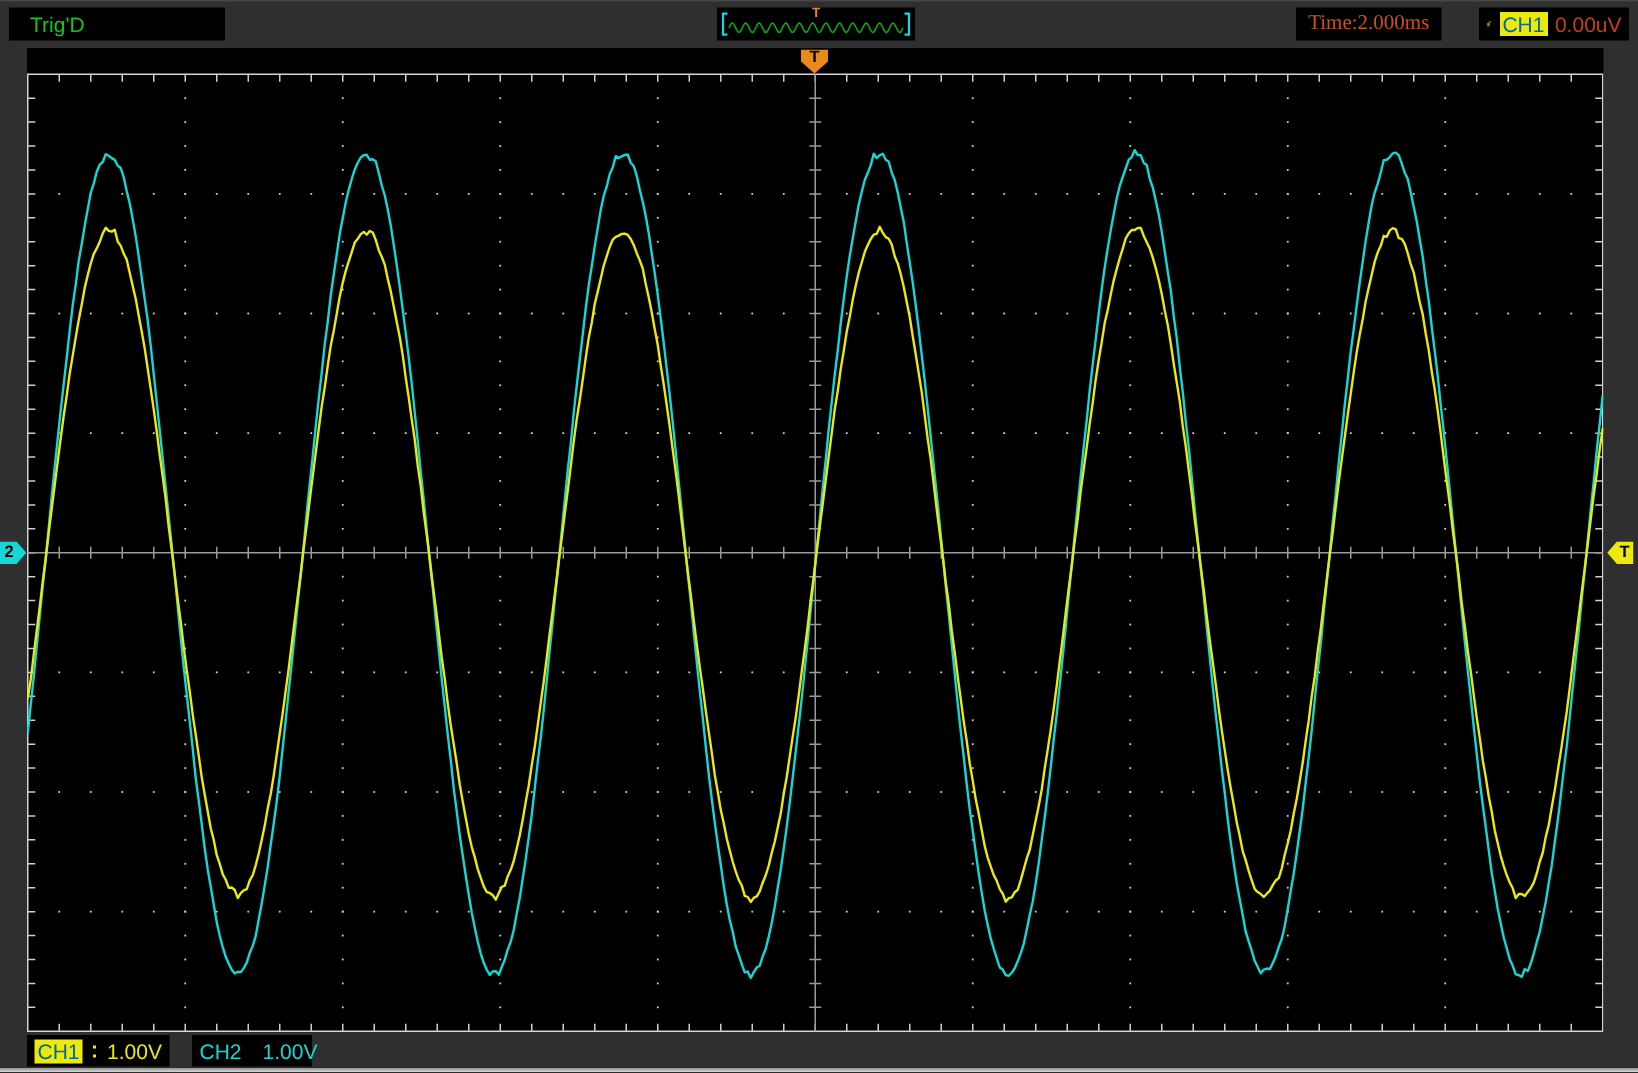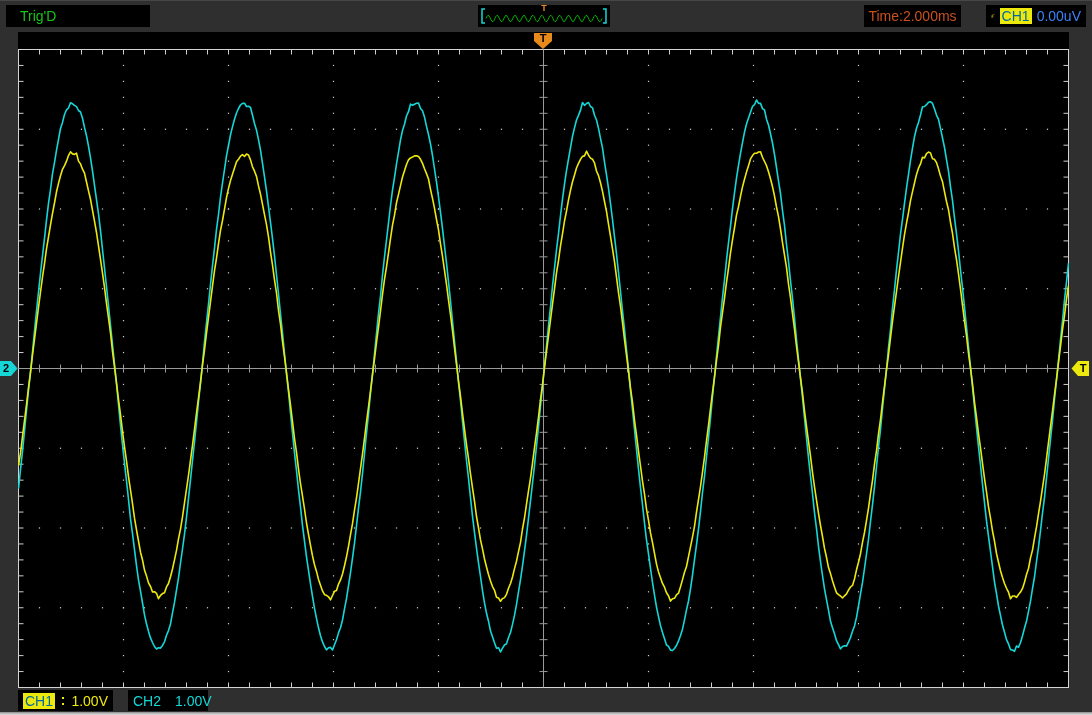--- a/index.html
+++ b/index.html
@@ -50,30 +50,30 @@
     <div class="tbox b-prev" style="position:absolute;">
       <svg id="preview-svg" width="132" height="22">
           <path d="M7,4 H4 V18 H7" fill="none" stroke="#15d7d7" stroke-width="1.5"></path>
           <path d="M125,4 H128 V18 H125" fill="none" stroke="#15d7d7" stroke-width="1.5"></path>
           <polyline points="8,13.5 9,11.4 10,10.3 11,10.8 12,12.5 13,14.7 14,16.3 15,16.6 16,15.4 17,13.3 18,11.3 19,10.3 20,10.9 21,12.6 22,14.8 23,16.4 24,16.6 25,15.3 26,13.2 27,11.2 28,10.3 29,11.0 30,12.8 31,15.0 32,16.5 33,16.5 34,15.1 35,13.0 36,11.1 37,10.3 38,11.1 39,13.0 40,15.1 41,16.5 42,16.5 43,15.0 44,12.8 45,11.0 46,10.3 47,11.2 48,13.2 49,15.3 50,16.6 51,16.4 52,14.8 53,12.6 54,10.9 55,10.3 56,11.3 57,13.3 58,15.4 59,16.6 60,16.3 61,14.7 62,12.5 63,10.8 64,10.3 65,11.4 66,13.5 67,15.6 68,16.7 69,16.2 70,14.5 71,12.3 72,10.7 73,10.4 74,11.6 75,13.7 76,15.7 77,16.7 78,16.1 79,14.4 80,12.2 81,10.6 82,10.4 83,11.7 84,13.8 85,15.8 86,16.7 87,16.0 88,14.2 89,12.0 90,10.5 91,10.5 92,11.9 93,14.0 94,15.9 95,16.7 96,15.9 97,14.0 98,11.9 99,10.5 100,10.5 101,12.0 102,14.2 103,16.0 104,16.7 105,15.8 106,13.8 107,11.7 108,10.4 109,10.6 110,12.2 111,14.4 112,16.1 113,16.7 114,15.7 115,13.7 116,11.6 117,10.4 118,10.7 119,12.3 120,14.5 121,16.2 122,16.7 123,15.6 124,13.5 " fill="none" stroke="#00b400" stroke-width="1"></polyline>
         </svg>
       <span class="prev-t" style="color: rgb(232, 137, 28);">T</span>
     </div>
 
     <div class="tbox b-time">
-      <span style="color: rgb(201, 81, 29);">Time:2.000ms</span>
+      <span style="color: rgb(201, 81, 29); font-family: Liberation Serif, serif;">Time:2.000ms</span>
     </div>
 
     <div class="tbox b-tinfo">
       <svg width="14" height="16" viewBox="0 0 14 16">
         <path d="M1,13.5 H7 M7,13.5 V2 M7,2.5 H13" fill="none" stroke-width="1.5" style="stroke: rgb(237, 233, 12);"></path>
         <polygon points="4,4 1,10 7,10" style="fill: rgb(237, 233, 12);"></polygon>
       </svg>
       <span class="ch-badge" style="background-color: rgb(237, 233, 12);">CH1</span>
-      <span class="tinfo-level" style="color: #3b82f6;">0.00uV</span>
+      <span class="tinfo-level" style="color: #c2410c;">0.00uV</span>
     </div>
   </div>
 
   <div class="screen">
     <svg id="graticule" width="1051" height="656">
         <rect x="0.5" y="17.5" width="1050" height="638" fill="none" stroke="#d4d4d4" stroke-width="1"></rect>
         <path d="M21.5,17.5v5 M21.5,655.5v-5 M42.5,17.5v5 M42.5,655.5v-5 M63.5,17.5v5 M63.5,655.5v-5 M84.5,17.5v5 M84.5,655.5v-5 M105.5,17.5v5 M105.5,655.5v-5 M126.5,17.5v5 M126.5,655.5v-5 M147.5,17.5v5 M147.5,655.5v-5 M168.5,17.5v5 M168.5,655.5v-5 M189.5,17.5v5 M189.5,655.5v-5 M210.5,17.5v5 M210.5,655.5v-5 M231.5,17.5v5 M231.5,655.5v-5 M252.5,17.5v5 M252.5,655.5v-5 M273.5,17.5v5 M273.5,655.5v-5 M294.5,17.5v5 M294.5,655.5v-5 M315.5,17.5v5 M315.5,655.5v-5 M336.5,17.5v5 M336.5,655.5v-5 M357.5,17.5v5 M357.5,655.5v-5 M378.5,17.5v5 M378.5,655.5v-5 M399.5,17.5v5 M399.5,655.5v-5 M420.5,17.5v5 M420.5,655.5v-5 M441.5,17.5v5 M441.5,655.5v-5 M462.5,17.5v5 M462.5,655.5v-5 M483.5,17.5v5 M483.5,655.5v-5 M504.5,17.5v5 M504.5,655.5v-5 M525.5,17.5v5 M525.5,655.5v-5 M546.5,17.5v5 M546.5,655.5v-5 M567.5,17.5v5 M567.5,655.5v-5 M588.5,17.5v5 M588.5,655.5v-5 M609.5,17.5v5 M609.5,655.5v-5 M630.5,17.5v5 M630.5,655.5v-5 M651.5,17.5v5 M651.5,655.5v-5 M672.5,17.5v5 M672.5,655.5v-5 M693.5,17.5v5 M693.5,655.5v-5 M714.5,17.5v5 M714.5,655.5v-5 M735.5,17.5v5 M735.5,655.5v-5 M756.5,17.5v5 M756.5,655.5v-5 M777.5,17.5v5 M777.5,655.5v-5 M798.5,17.5v5 M798.5,655.5v-5 M819.5,17.5v5 M819.5,655.5v-5 M840.5,17.5v5 M840.5,655.5v-5 M861.5,17.5v5 M861.5,655.5v-5 M882.5,17.5v5 M882.5,655.5v-5 M903.5,17.5v5 M903.5,655.5v-5 M924.5,17.5v5 M924.5,655.5v-5 M945.5,17.5v5 M945.5,655.5v-5 M966.5,17.5v5 M966.5,655.5v-5 M987.5,17.5v5 M987.5,655.5v-5 M1008.5,17.5v5 M1008.5,655.5v-5 M1029.5,17.5v5 M1029.5,655.5v-5 M0.5,33.45h5 M1050.5,33.45h-5 M0.5,49.4h5 M1050.5,49.4h-5 M0.5,65.35h5 M1050.5,65.35h-5 M0.5,81.3h5 M1050.5,81.3h-5 M0.5,97.25h5 M1050.5,97.25h-5 M0.5,113.19999999999999h5 M1050.5,113.19999999999999h-5 M0.5,129.14999999999998h5 M1050.5,129.14999999999998h-5 M0.5,145.1h5 M1050.5,145.1h-5 M0.5,161.04999999999998h5 M1050.5,161.04999999999998h-5 M0.5,177h5 M1050.5,177h-5 M0.5,192.95h5 M1050.5,192.95h-5 M0.5,208.89999999999998h5 M1050.5,208.89999999999998h-5 M0.5,224.85h5 M1050.5,224.85h-5 M0.5,240.79999999999998h5 M1050.5,240.79999999999998h-5 M0.5,256.75h5 M1050.5,256.75h-5 M0.5,272.7h5 M1050.5,272.7h-5 M0.5,288.65h5 M1050.5,288.65h-5 M0.5,304.59999999999997h5 M1050.5,304.59999999999997h-5 M0.5,320.55h5 M1050.5,320.55h-5 M0.5,336.5h5 M1050.5,336.5h-5 M0.5,352.45h5 M1050.5,352.45h-5 M0.5,368.4h5 M1050.5,368.4h-5 M0.5,384.34999999999997h5 M1050.5,384.34999999999997h-5 M0.5,400.29999999999995h5 M1050.5,400.29999999999995h-5 M0.5,416.25h5 M1050.5,416.25h-5 M0.5,432.2h5 M1050.5,432.2h-5 M0.5,448.15h5 M1050.5,448.15h-5 M0.5,464.09999999999997h5 M1050.5,464.09999999999997h-5 M0.5,480.04999999999995h5 M1050.5,480.04999999999995h-5 M0.5,496h5 M1050.5,496h-5 M0.5,511.95h5 M1050.5,511.95h-5 M0.5,527.9h5 M1050.5,527.9h-5 M0.5,543.85h5 M1050.5,543.85h-5 M0.5,559.8h5 M1050.5,559.8h-5 M0.5,575.75h5 M1050.5,575.75h-5 M0.5,591.6999999999999h5 M1050.5,591.6999999999999h-5 M0.5,607.65h5 M1050.5,607.65h-5 M0.5,623.6h5 M1050.5,623.6h-5 M0.5,639.55h5 M1050.5,639.55h-5 " stroke="#cfcfcf" stroke-width="1" fill="none"></path>
         <rect x="104.9" y="32.85" width="1.2" height="1.2" fill="#cfcfcf"></rect>
         <rect x="104.9" y="48.8" width="1.2" height="1.2" fill="#cfcfcf"></rect>
         <rect x="104.9" y="64.75" width="1.2" height="1.2" fill="#cfcfcf"></rect>

